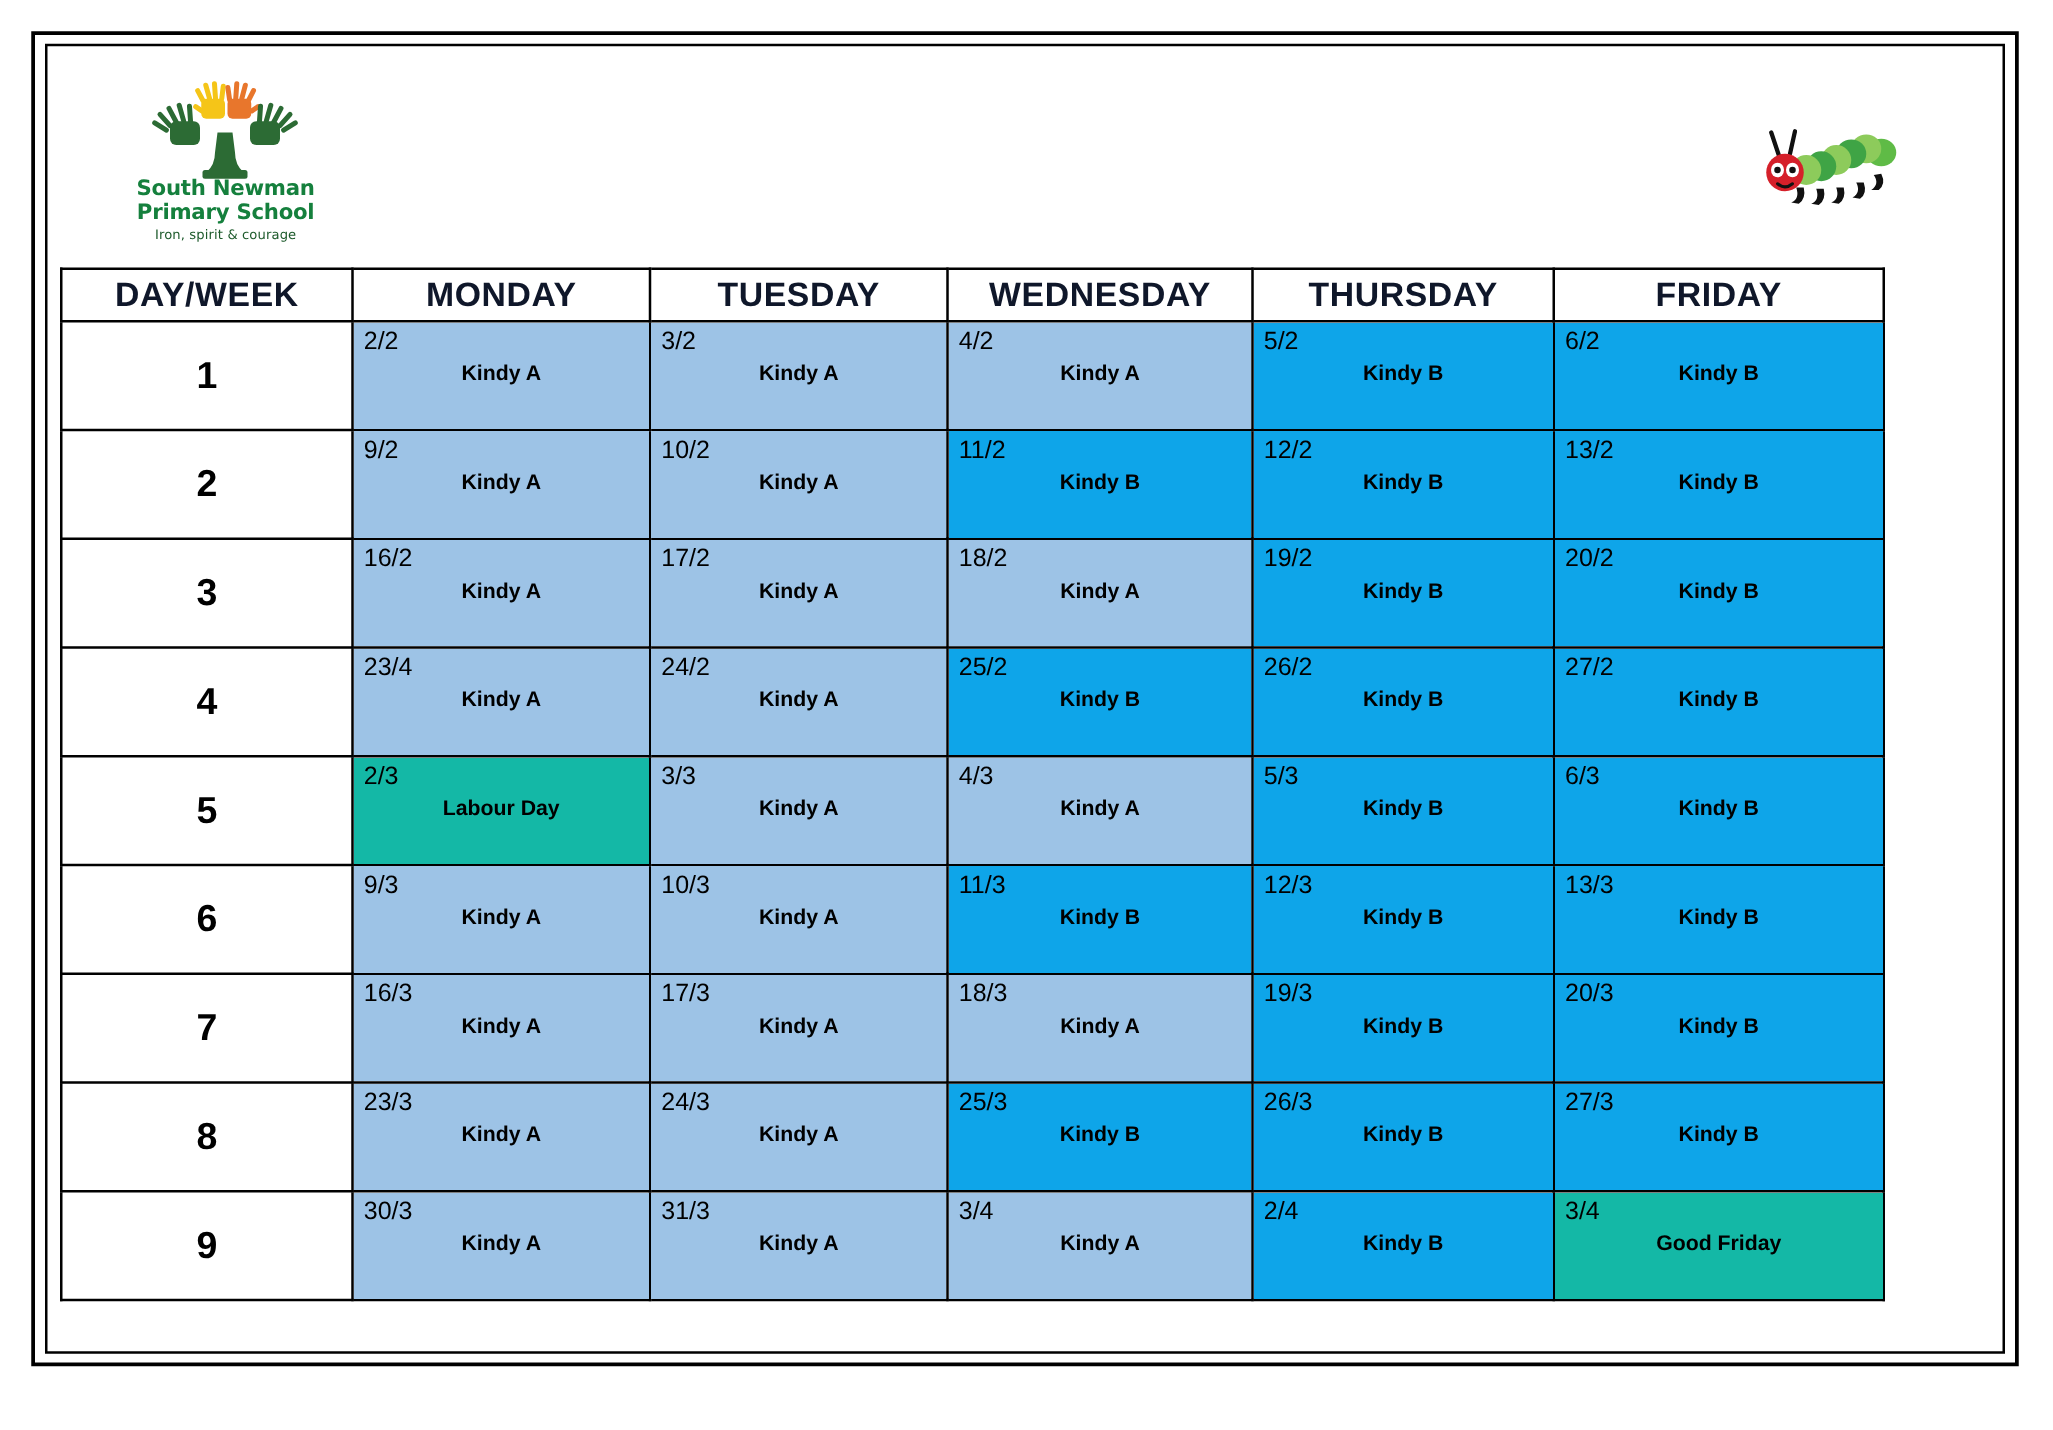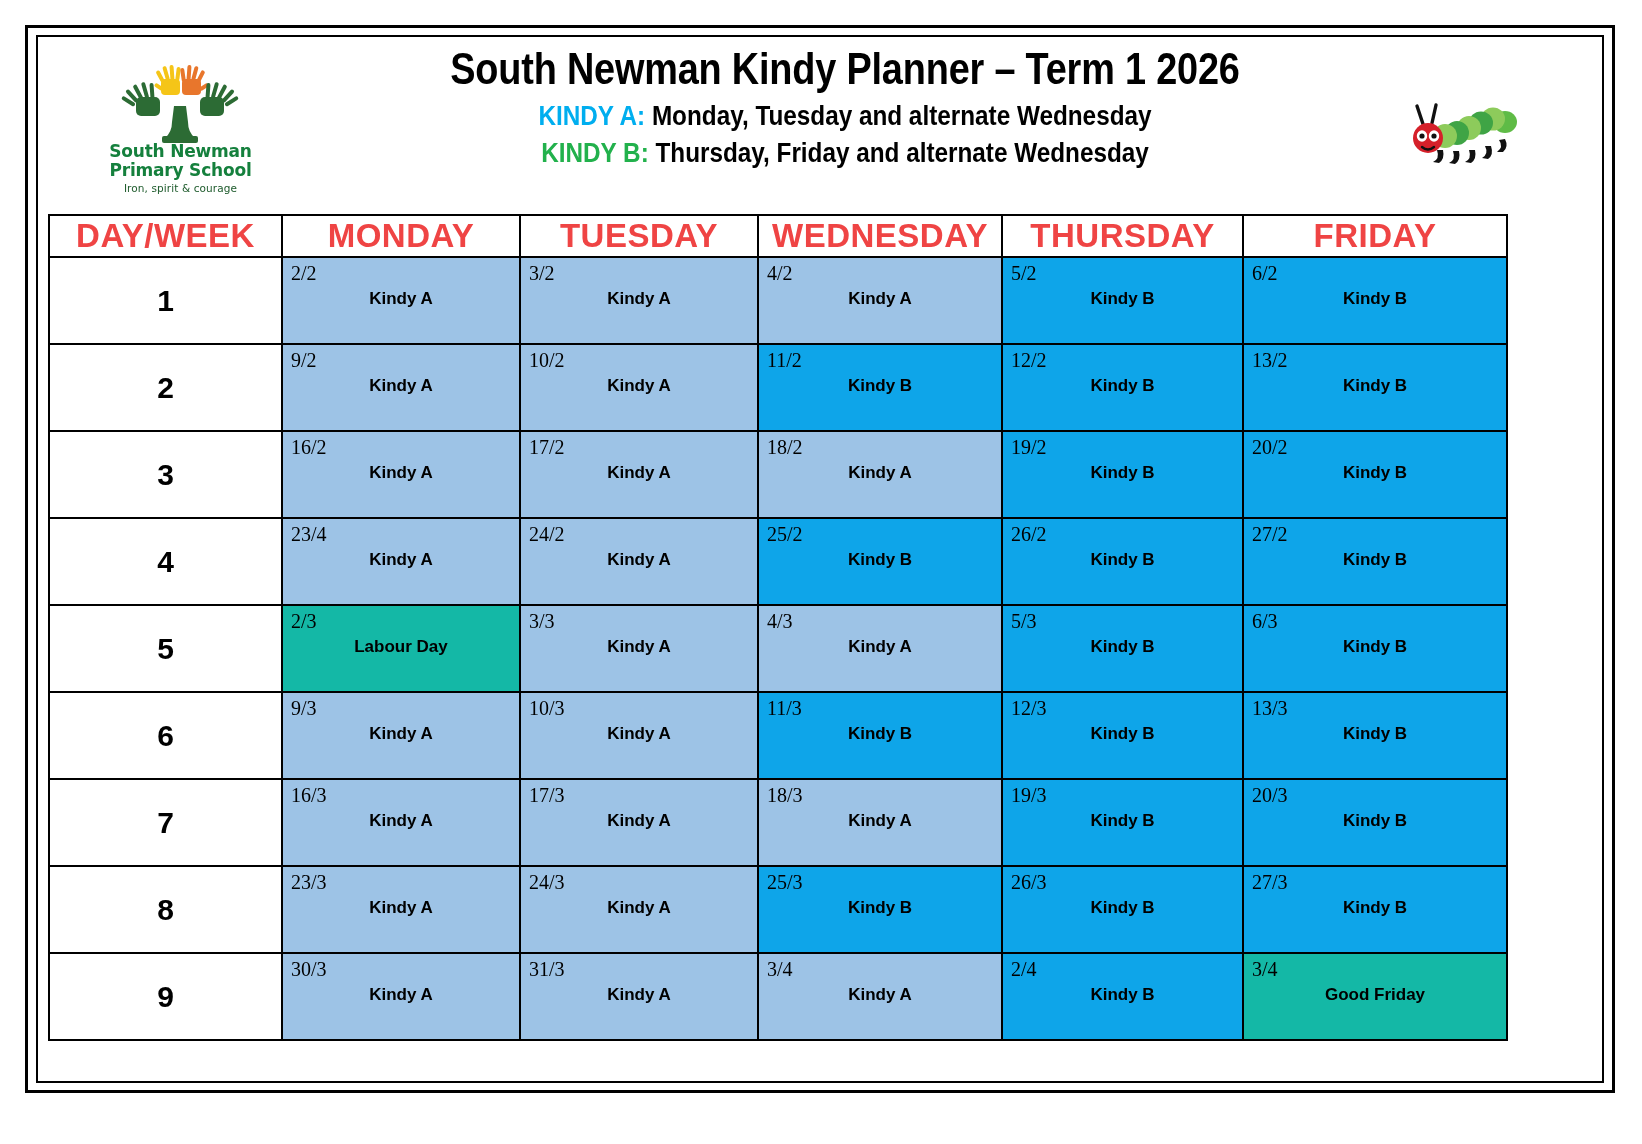--- a/index.html
+++ b/index.html
@@ -144,22 +144,22 @@
   #planner-table td {
     border: 2px solid #000000;
     padding: 0;
     margin: 0;
   }
   #planner-table th {
     height: 40px;
     background: #ffffff;
     font-family: "Liberation Sans Narrow", "Liberation Sans", sans-serif;
     font-weight: bold;
-    font-size: 33px;
-    color: #ef4444;
+    font-size: 27px;
+    color: #0f172a;
     text-align: center;
     vertical-align: middle;
     letter-spacing: 0.5px;
   }
   .col-week  { width: 233px; }
   .col-day   { width: 238px; }
   .col-wed   { width: 244px; }
   .col-thu   { width: 241px; }
   .col-fri   { width: 264px; }
 
@@ -176,21 +176,21 @@
   }
 
   td.day-cell {
     position: relative;
     vertical-align: top;
   }
   td.day-cell .date {
     position: absolute;
     left: 8px;
     top: 4px;
-    font-family: Liberation Serif, serif;
+    font-family: Liberation Sans, sans-serif;
     font-size: 20px;
     font-weight: normal;
     color: #000000;
     line-height: 22px;
   }
   td.day-cell .label {
     position: absolute;
     left: 0;
     right: 0;
     top: 31px;
@@ -256,29 +256,20 @@
           <rect x="46" y="80" width="36" height="7" rx="2"></rect>
         </g>
       </svg>
       <div id="logo-text">
         <div class="logo-line">South Newman</div>
         <div class="logo-line">Primary School</div>
         <div class="logo-tag">Iron, spirit &amp; courage</div>
       </div>
     </div>
 
-    <div id="title-block">
-      <div id="main-title">South Newman Kindy Planner – Term 1 2026</div>
-      <div class="subtitle">
-        <span class="kindy-a-tag">KINDY A:</span><span> Monday, Tuesday and alternate Wednesday</span>
-      </div>
-      <div class="subtitle">
-        <span class="kindy-b-tag">KINDY B:</span><span> Thursday, Friday and alternate Wednesday</span>
-      </div>
-    </div>
 
     <svg id="caterpillar" viewBox="0 0 125 70">
 
       <path d="M28 26 L22 8" stroke="#111111" stroke-width="3.4" stroke-linecap="round" fill="none"></path>
       <path d="M37 25 L41 7" stroke="#111111" stroke-width="3.4" stroke-linecap="round" fill="none"></path>
 
       <g fill="#111111">
         <path d="M42 52 q3 9 -4 12 l6 1 q6 -4 4 -13 z"></path>
         <path d="M58 53 q3 9 -4 12 l6 1 q6 -4 4 -13 z"></path>
         <path d="M74 52 q3 9 -4 12 l6 1 q6 -4 4 -13 z"></path>

